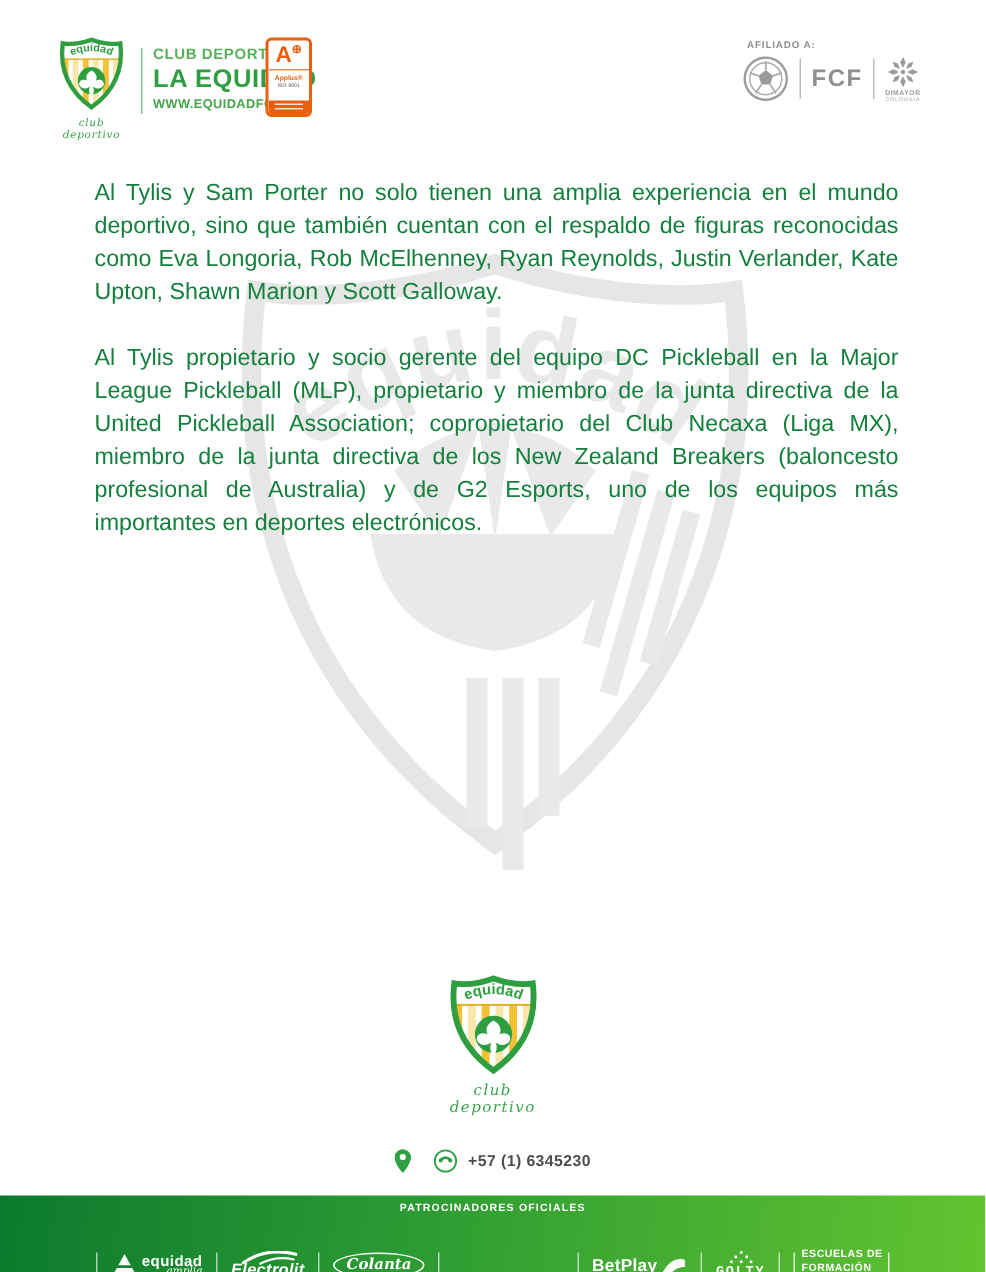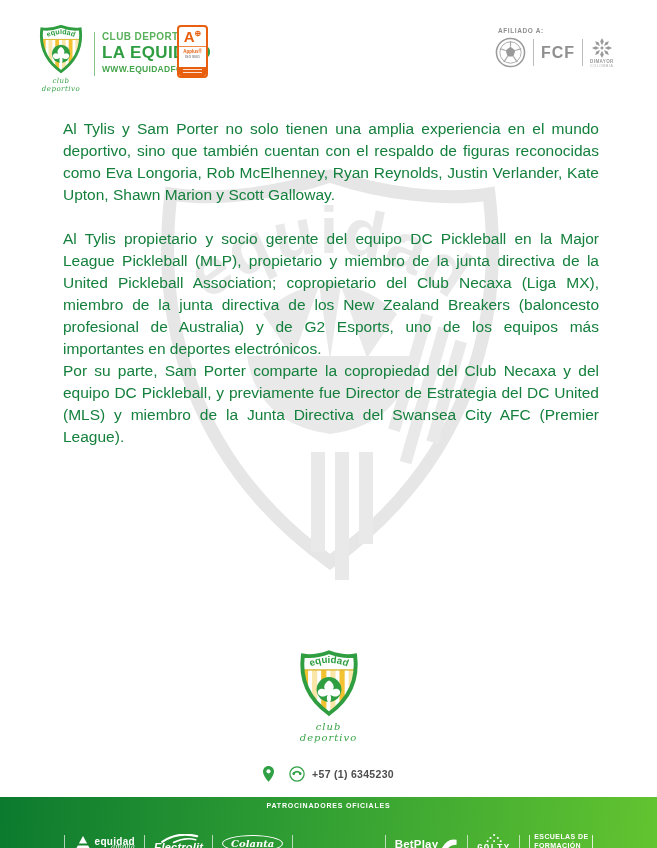--- a/index.html
+++ b/index.html
@@ -184,21 +184,20 @@
           <div class="dimayor-name">DIMAYOR</div>
           <div class="dimayor-sub">COLOMBIA</div>
         </div>
       </div>
     </div>
   </div>
 
   <div class="doc-text">
     <p class="gap">Al Tylis y Sam Porter no solo tienen una amplia experiencia en el mundo deportivo, sino que también cuentan con el respaldo de figuras reconocidas como Eva Longoria, Rob McElhenney, Ryan Reynolds, Justin Verlander, Kate Upton, Shawn Marion y Scott Galloway.</p>
     <p>Al Tylis propietario y socio gerente del equipo DC Pickleball en la Major League Pickleball (MLP), propietario y miembro de la junta directiva de la United Pickleball Association; copropietario del Club Necaxa (Liga MX), miembro de la junta directiva de los New Zealand Breakers (baloncesto profesional de Australia) y de G2 Esports, uno de los equipos más importantes en deportes electrónicos.</p>
-    <p>Por su parte, Sam Porter comparte la copropiedad del Club Necaxa y del equipo DC Pickleball, y previamente fue Director de Estrategia del DC United (MLS) y miembro de la Junta Directiva del Swansea City AFC (Premier League).</p>
   </div>
 
   <div class="crest-center">
     <svg width="66" height="68" viewBox="0 0 100 104">
       <defs>
         <clipPath id="clipB">
           <path d="M50 5 C64 10 79 12 90 10 C94 42 85 74 50 99 C15 74 6 42 10 10 C21 12 36 10 50 5 Z"></path>
         </clipPath>
         <path id="arcB" d="M16 30 Q50 12 84 30"></path>
       </defs>

